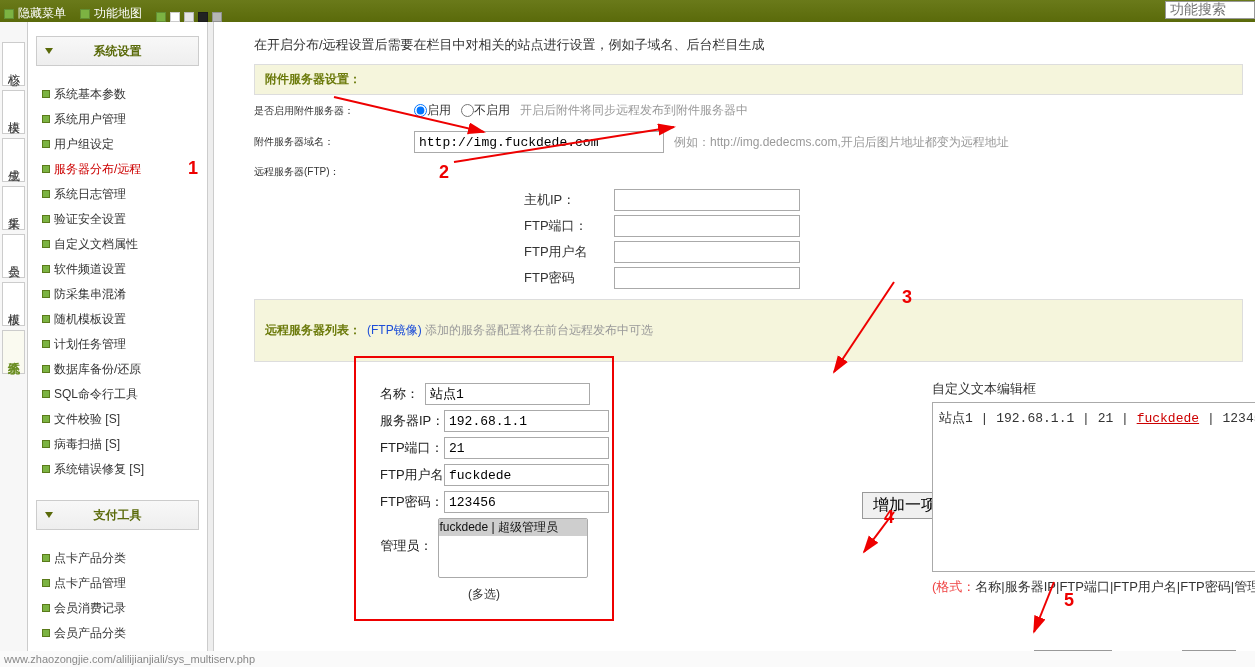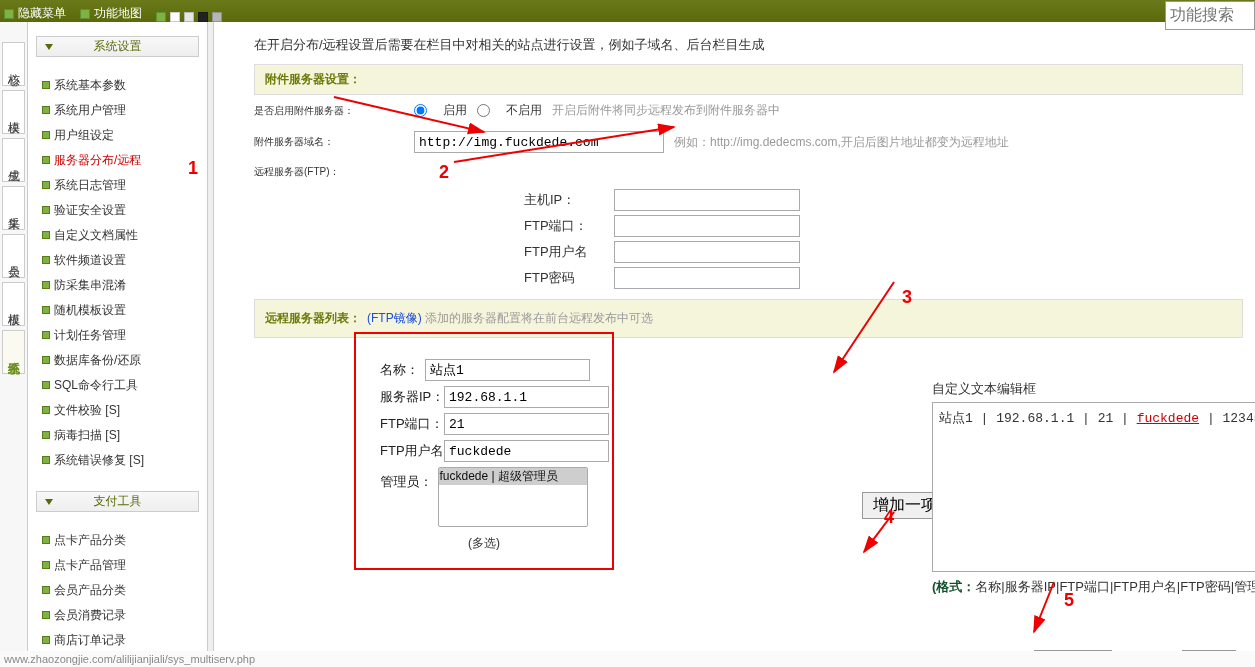--- a/index.html
+++ b/index.html
@@ -6,72 +6,72 @@
 body { font-family: "Microsoft YaHei", Arial, sans-serif; font-size: 12px; color: #333; background: #fff; overflow: hidden; }
 .topbar { height: 22px; background: linear-gradient(#6a7a1a, #5a6a0a); display: flex; align-items: flex-end; padding: 0 4px; color: #fff; position: relative; }
 .topbar .tb-item { display: flex; align-items: center; gap: 4px; margin-right: 14px; cursor: pointer; }
 .topbar .sq { width: 10px; height: 10px; display: inline-block; border: 1px solid rgba(0,0,0,0.2); }
 .topbar .sq.green { background: #7cb342; }
 .topbar .sq.white { background: #fff; }
 .topbar .sq.teal { background: #e6e6e6; }
 .topbar .sq.black { background: #222; }
 .topbar .sq.grey { background: #b6b6b6; }
 .topbar .search { position: absolute; right: 0; top: 1px; }
-.topbar .search input { height: 29px; width: 90px; font-size: 16px; padding: 0 4px; border: 1px solid #999; }
+.topbar .search input { height: 18px; width: 90px; font-size: 14px; padding: 0 4px; border: 1px solid #999; }
 
 .container { display: flex; height: 640px; }
 .left-rail { width: 28px; background: #f7f7f7; border-right: 1px solid #ccc; display: flex; flex-direction: column; padding-top: 18px; }
 .left-rail .rail-item { height: 44px; display: flex; align-items: center; justify-content: center; writing-mode: vertical-rl; text-orientation: upright; font-size: 12px; color: #444; background: #fff; border: 1px solid #ccc; margin: 2px 2px; cursor: pointer; }
 .left-rail .rail-item.active { background: #fafaf0; color: #6b8e23; font-weight: bold; }
 
 .sidebar { width: 180px; border-right: 1px solid #ccc; background: #fff; padding-top: 14px; overflow-y: auto; }
-.side-header { height: 21px; background: linear-gradient(#f8f8f8, #eee); border: 1px solid #ccc; margin: 0 8px 10px; display: flex; align-items: center; justify-content: center; color: #5a6a0a; font-weight: normal; position: relative; }
+.side-header { height: 30px; background: linear-gradient(#f8f8f8, #eee); border: 1px solid #ccc; margin: 0 8px 10px; display: flex; align-items: center; justify-content: center; color: #5a6a0a; font-weight: bold; position: relative; }
 .side-header::before { content: ''; position: absolute; left: 8px; width: 0; height: 0; border-left: 4px solid transparent; border-right: 4px solid transparent; border-top: 6px solid #5a6a0a; }
 .side-list { list-style: none; margin: 16px 0 18px 0; }
 .side-list li { padding: 4px 0 4px 26px; position: relative; cursor: pointer; color: #333; }
 .side-list li::before { content: ''; position: absolute; left: 14px; top: 8px; width: 6px; height: 6px; background: #7cb342; border: 1px solid #5a7a1a; }
 .side-list li.active { color: #c00; }
 
 .divider { width: 6px; background: #eee; border-right: 1px solid #ccc; cursor: col-resize; }
 
 .main { flex: 1; padding: 14px 12px 0 40px; overflow-y: auto; position: relative; }
 .intro { color: #333; font-size: 13px; margin-bottom: 10px; }
 .section-title { background: #f5f5dc; color: #6b7a0a; font-weight: bold; padding: 6px 10px; border: 1px solid #ddd; margin-bottom: 1px; }
 .form-row { display: flex; align-items: center; padding: 6px 0; }
 .form-row .label { width: 160px; color: #333; font-size: 10px; }
 .form-row .content { flex: 1; display: flex; align-items: center; gap: 10px; color: #333; }
-.radio-wrap { display: flex; align-items: center; gap: 16px; }
+.radio-wrap { display: flex; align-items: center; gap: 0; }
 .hint { color: #999; }
 input[type="text"] { border: 1px solid #aaa; height: 22px; padding: 0 4px; font-family: "Courier New", monospace; font-size: 13px; }
 .domain-input { width: 250px; }
 
 .ftp-block { margin-left: 270px; }
 .ftp-row { display: flex; align-items: center; margin: 4px 0; }
 .ftp-row .flabel { width: 90px; text-align: left; color: #333; font-size: 13px; }
 .ftp-row input { width: 186px; }
 
-.list-section-title { background: #f5f5dc; color: #6b7a0a; font-weight: bold; padding: 10px 10px; border: 1px solid #ddd; margin-top: 10px; display: flex; align-items: center; }
+.list-section-title { background: #f5f5dc; color: #6b7a0a; font-weight: bold; padding: 22px 10px; border: 1px solid #ddd; margin-top: 10px; display: flex; align-items: center; }
 .list-section-title .sub { font-weight: normal; color: #999; margin-left: 6px; }
 
 .redbox { border: 2px solid #e00; padding: 20px 24px 16px; position: relative; width: 260px; margin-left: 100px; margin-top: -6px; }
 .redbox .rrow { display: flex; align-items: center; margin: 5px 0; }
 .redbox .rlabel { width: 58px; text-align: right; margin-right: 6px; color: #222; font-size: 13px; white-space: nowrap; }
 .redbox input { width: 165px; }
 .redbox select { width: 165px; height: 60px; border: 1px solid #aaa; font-size: 12px; }
 .redbox .multi-hint { text-align: center; color: #333; font-size: 12px; margin-top: 8px; }
 
 .btn-add { position: absolute; left: 648px; top: 470px; padding: 2px 10px; border: 1px solid #999; background: #f0f0f0; cursor: pointer; font-size: 16px; }
 
 .custom-editor { position: absolute; left: 718px; top: 358px; width: 480px; }
 .custom-editor .ce-label { color: #333; font-size: 13px; margin-bottom: 4px; }
 .custom-editor .ce-box { border: 1px solid #aaa; height: 170px; padding: 6px; font-family: "Courier New", monospace; font-size: 13px; background: #fff; }
 .custom-editor .ce-box .tok { display: inline; }
 .custom-editor .ce-box .tok.red { color: #c00; text-decoration: underline; }
 .custom-editor .format { color: #333; font-size: 13px; margin-top: 6px; }
-.custom-editor .format .fb { color: #14532d; font-weight: bold; }
+.custom-editor .format .fb { color: #ef4444; font-weight: normal; }
 
 .bottom-buttons { position: absolute; left: 820px; top: 628px; display: flex; gap: 70px; }
 .bottom-buttons button { padding: 2px 14px; border: 1px solid #999; background: #f0f0f0; cursor: pointer; font-size: 12px; }
 
 .annot { position: absolute; color: #e00; font-size: 18px; font-weight: bold; pointer-events: none; }
 svg.arrows { position: absolute; top: 0; left: 0; pointer-events: none; }
 
 .statusbar { position: fixed; bottom: 0; left: 0; color: #888; font-size: 11px; padding: 2px 4px; background: #fafafa; width: 100%; }
 </style>
 </head>
@@ -126,22 +126,22 @@
       <li>数据库备份/还原</li>
       <li>SQL命令行工具</li>
       <li>文件校验 [S]</li>
       <li>病毒扫描 [S]</li>
       <li>系统错误修复 [S]</li>
     </ul>
     <div class="side-header">支付工具</div>
     <ul class="side-list">
       <li>点卡产品分类</li>
       <li>点卡产品管理</li>
+      <li>会员消费记录</li>
       <li>会员产品分类</li>
-      <li>会员消费记录</li>
       <li>商店订单记录</li>
     </ul>
   </div>
 
   <div class="divider"></div>
 
   <div class="main">
     <div class="intro">在开启分布/远程设置后需要在栏目中对相关的站点进行设置，例如子域名、后台栏目生成</div>
     <div class="section-title">附件服务器设置：</div>
 
@@ -208,22 +208,26 @@
           <input type="text" value="192.68.1.1" style="">
         </div>
       <div class="rrow">
           <div class="rlabel">FTP端口：</div>
           <input type="text" value="21" style="">
         </div>
       <div class="rrow">
           <div class="rlabel">FTP用户名：</div>
           <input type="text" value="fuckdede" style="">
         </div>
+      <div class="rrow">
+          <div class="rlabel">FTP密码：</div>
+          <input type="text" value="123456" style="">
+        </div>
       <div class="rrow" style="align-items:flex-start">
-          <div class="rlabel" style="margin-top:6px">管理员：</div>
+          <div class="rlabel" style="margin-top:19px">管理员：</div>
         <select multiple="">
           <option selected="">fuckdede | 超级管理员</option>
         </select>
       </div>
       <div class="multi-hint">(多选)</div>
     </div>
 
     <button class="btn-add">增加一项</button>
 
     <div class="custom-editor">

